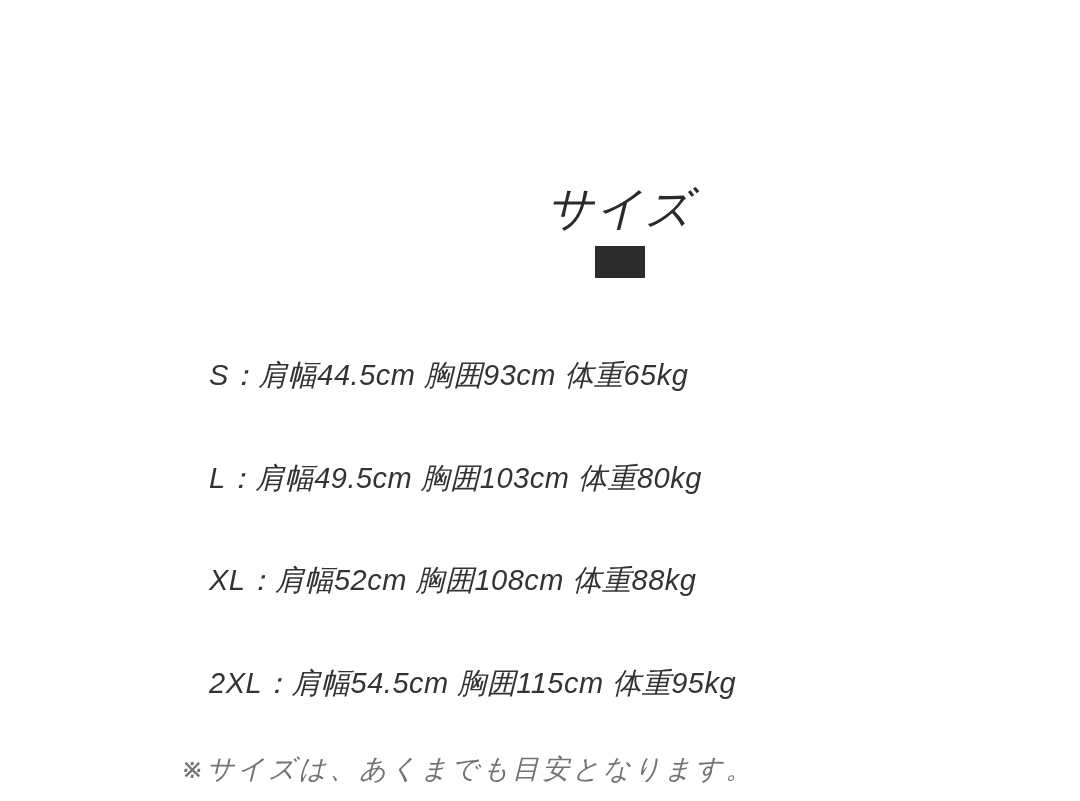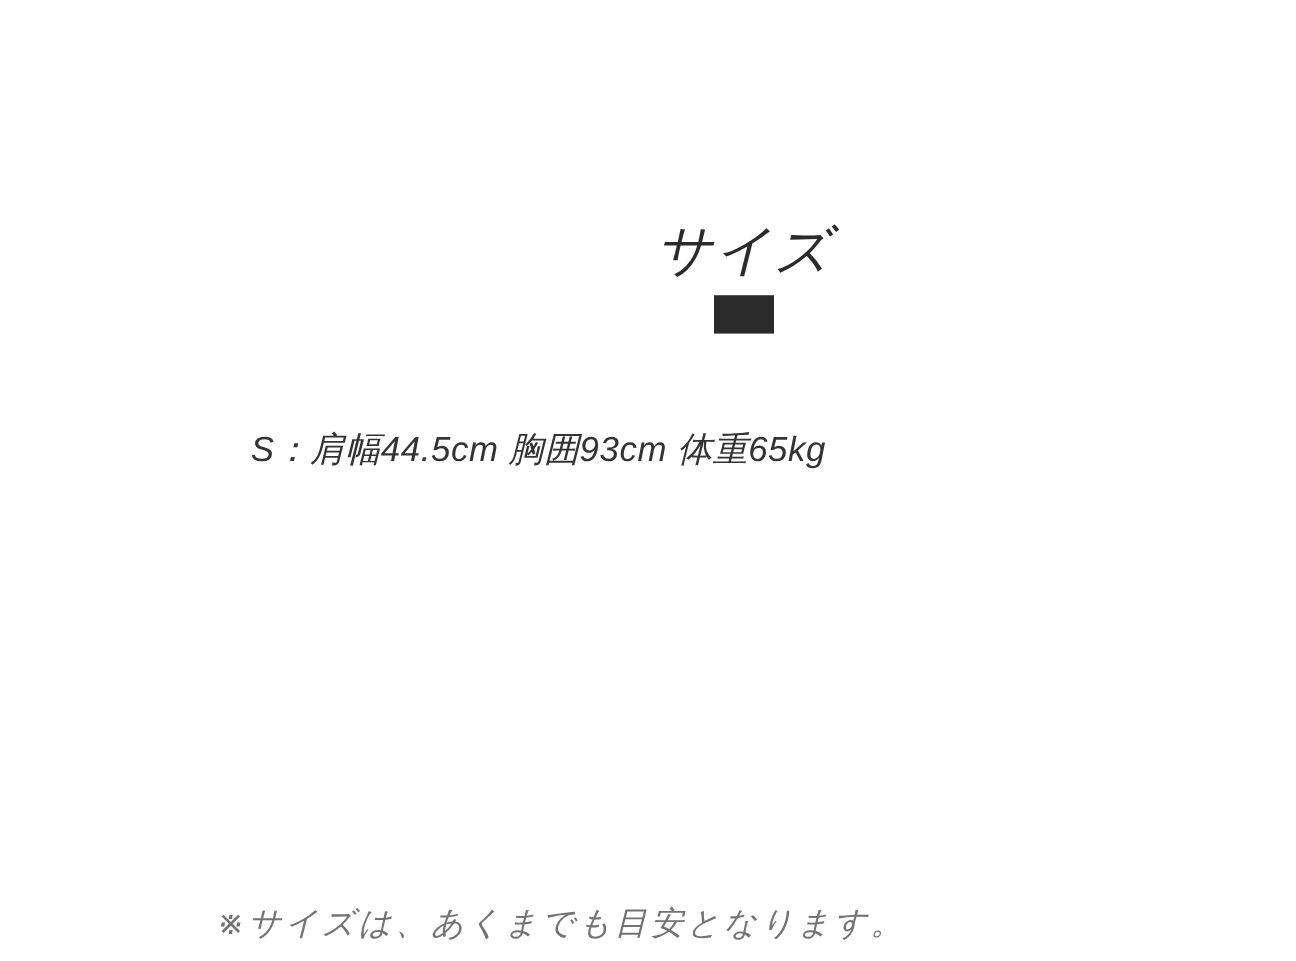--- a/index.html
+++ b/index.html
@@ -63,17 +63,20 @@
 <body>
 
 <div class="page">
 
   <div class="heading">サイズ</div>
 
   <div class="divider"></div>
 
   <div class="size-list">
     <div class="size-row">S：肩幅44.5cm 胸囲93cm 体重65kg</div>
+    <div class="size-row">L：肩幅49.5cm 胸囲103cm 体重80kg</div>
+    <div class="size-row">XL：肩幅52cm 胸囲108cm 体重88kg</div>
+    <div class="size-row">2XL：肩幅54.5cm 胸囲115cm 体重95kg</div>
   </div>
 
   <div class="note">※サイズは、あくまでも目安となります。</div>
 
 </div>
 
 </body></html>

